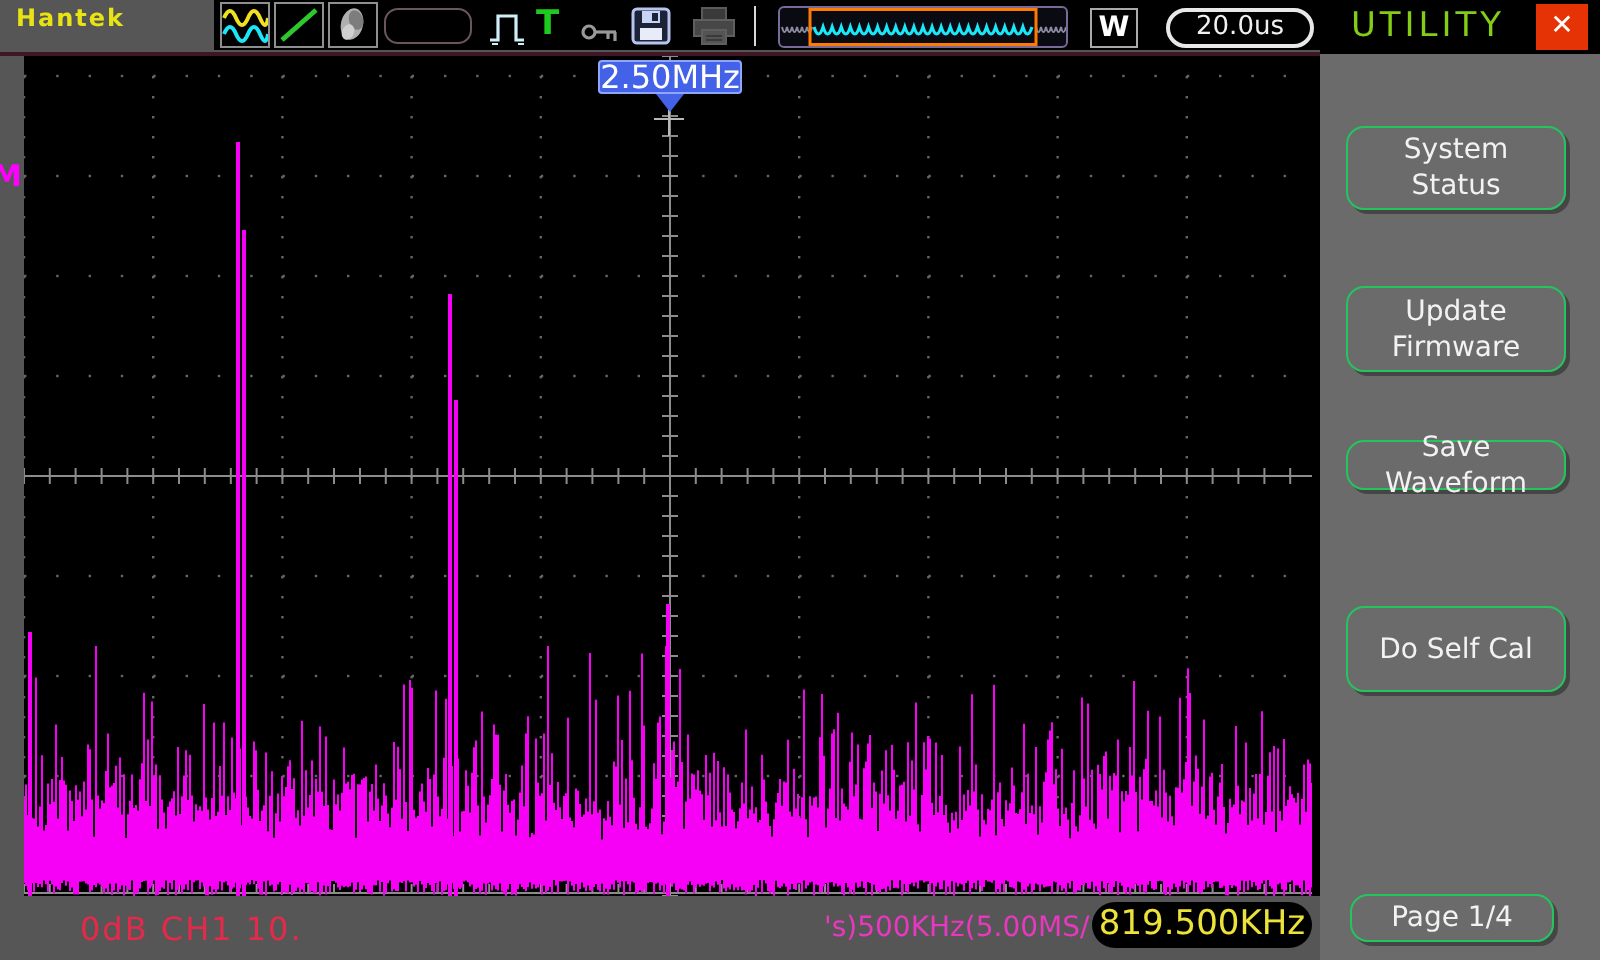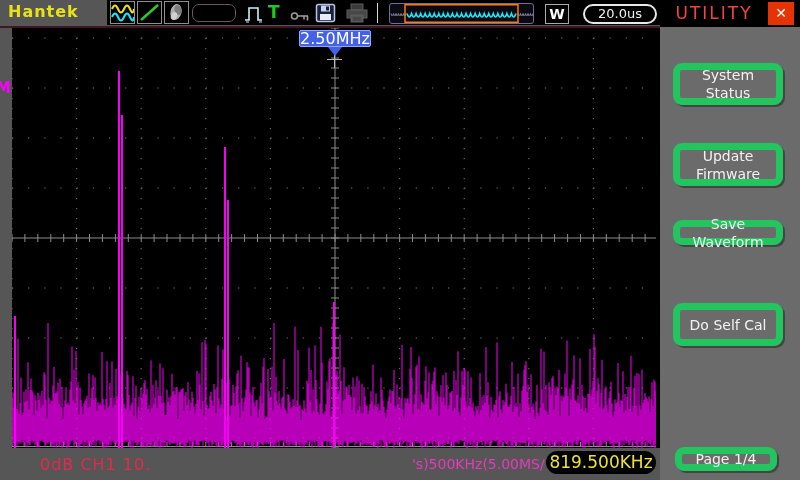--- a/index.html
+++ b/index.html
@@ -4,41 +4,41 @@
 <style>
   html,body{margin:0;padding:0;background:#222;}
   .stage{position:relative;width:800px;height:480px;overflow:hidden;
          font-family:"DejaVu Sans","Liberation Sans",sans-serif;background:#000;}
   .abs{position:absolute;}
 
   
   .topbar{left:0;top:0;width:800px;height:28px;background:#565656;}
   .topbar-black{left:107px;top:0;width:553px;height:25px;background:#000;}
   .maroon-line{left:0;top:26px;width:660px;height:2px;background:#3f1626;}
-  .logo{left:8px;top:2px;font-size:16px;font-weight:bold;color:#e8e414;letter-spacing:1px;}
+  .logo{left:8px;top:2px;font-size:12px;font-weight:bold;color:#e8e414;letter-spacing:1px;}
   .iconbox{top:1px;width:25px;height:23px;background:#000;border:1px solid #8f8f8f;box-sizing:border-box;}
   .field-outline{left:192px;top:4px;width:42px;height:16px;border:1px solid #6a5560;border-radius:7px;}
   .trig-t{left:268px;top:2px;font-size:17px;font-weight:bold;color:#1fca1f;}
   .divider{left:377px;top:3px;width:1px;height:20px;background:#d8d8d8;}
   .wavebox{left:389px;top:3px;width:145px;height:21px;background:#0a0a12;
            border:1px solid #7a6a9a;border-radius:3px;box-sizing:border-box;}
   .wbox{left:545px;top:4px;width:24px;height:20px;background:#000;border:1px solid #aaa;
         box-sizing:border-box;color:#fff;font-weight:bold;font-size:14px;text-align:center;line-height:18px;}
   .timepill{left:583px;top:4px;width:74px;height:20px;background:#000;border:2px solid #e8e8e8;
             border-radius:11px;box-sizing:border-box;color:#f0f0f0;font-size:13px;
             text-align:center;line-height:16px;}
 
   
   .sidebar{left:660px;top:0;width:140px;height:480px;background:#6b6b6b;}
   .sidebar-header{left:660px;top:0;width:140px;height:27px;background:#000;}
-  .sidebar-title{left:660px;top:3px;width:108px;text-align:center;color:#ef4444;
+  .sidebar-title{left:660px;top:3px;width:108px;text-align:center;color:#84cc16;
                  font-size:17px;letter-spacing:2px;}
   .close-btn{left:768px;top:2px;width:26px;height:23px;background:#e63305;color:#fff;
              font-size:14px;font-weight:bold;text-align:center;line-height:23px;cursor:pointer;}
-  .menu-btn{left:673px;width:110px;border:7px solid #22c55e;border-radius:9px;background:transparent;
+  .menu-btn{left:673px;width:110px;border:1px solid #22c55e;border-radius:9px;background:transparent;
             color:#f2f2f2;font-size:14px;line-height:18px;display:flex;flex-direction:column;
             justify-content:center;align-items:center;box-sizing:border-box;
             box-shadow:2px 2px 0 rgba(0,0,0,.35);cursor:pointer;}
   .menu-line{display:block;}
 
   
   .left-strip{left:0;top:28px;width:12px;height:420px;background:#565656;}
   .screen{left:12px;top:28px;width:644px;height:420px;background:#000;overflow:hidden;}
   .m-marker{left:-4px;top:79px;font-size:15px;font-weight:bold;color:#ff00ff;z-index:5;}
   .freq-marker{left:299px;top:30px;width:72px;height:17px;background:#4462e8;border:1px solid #8fa6ff;

